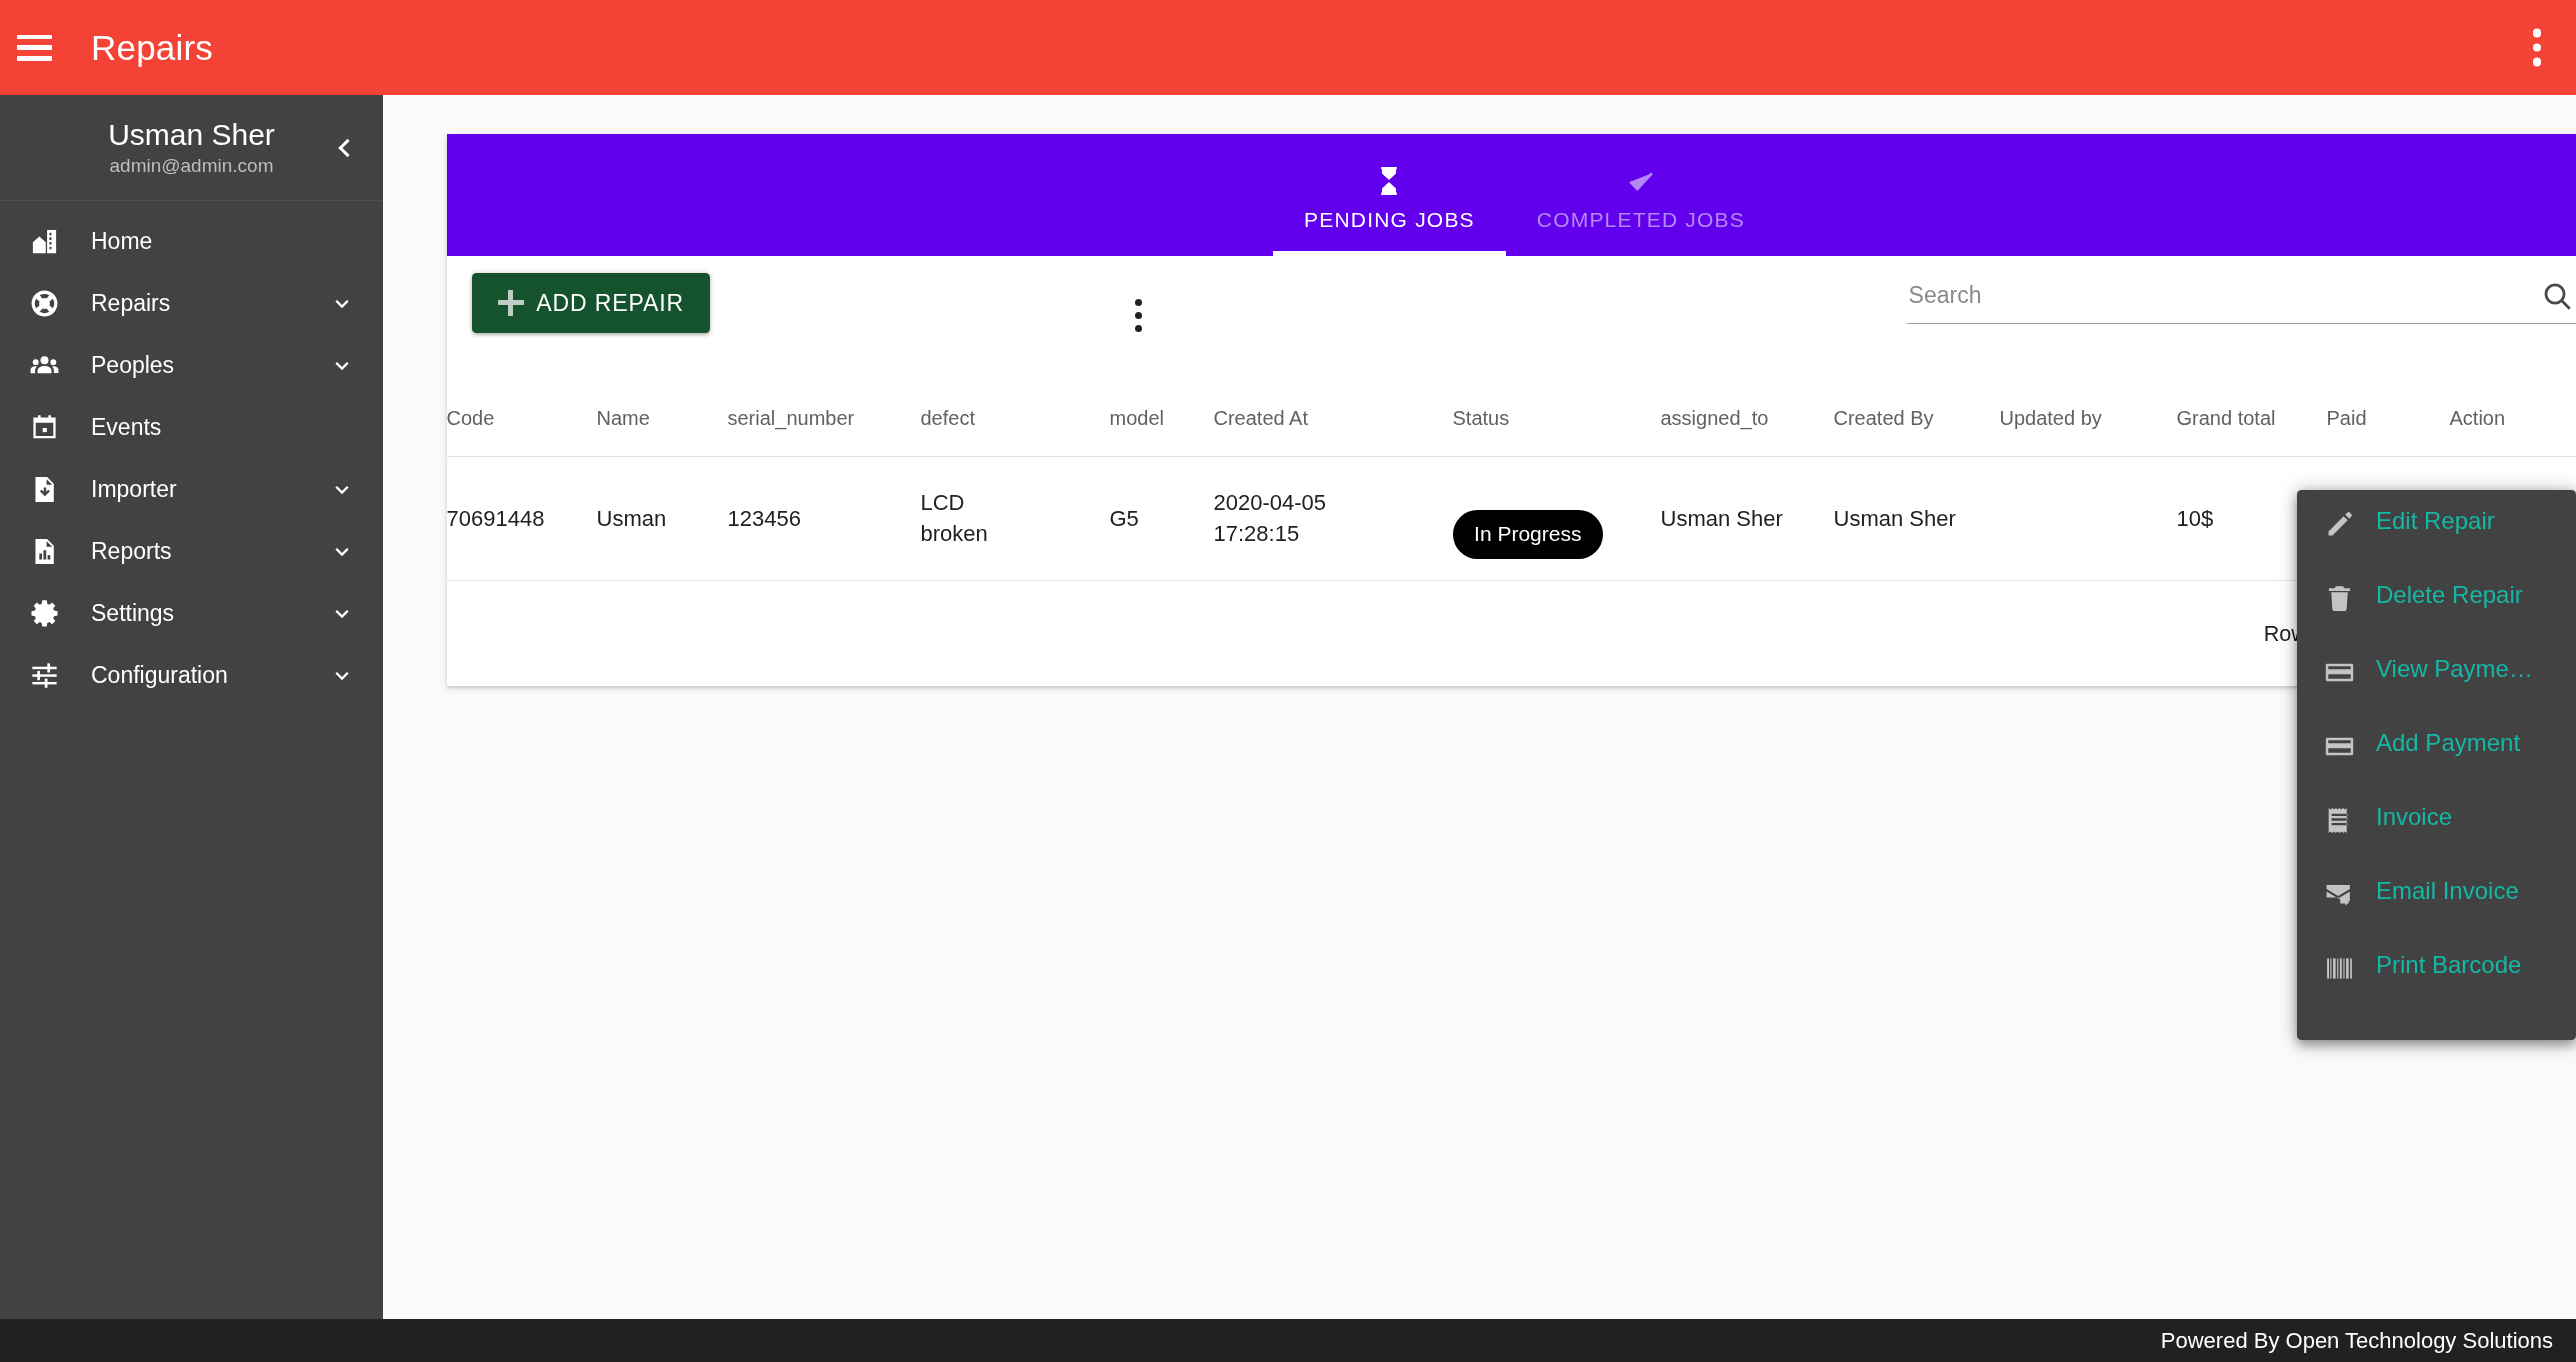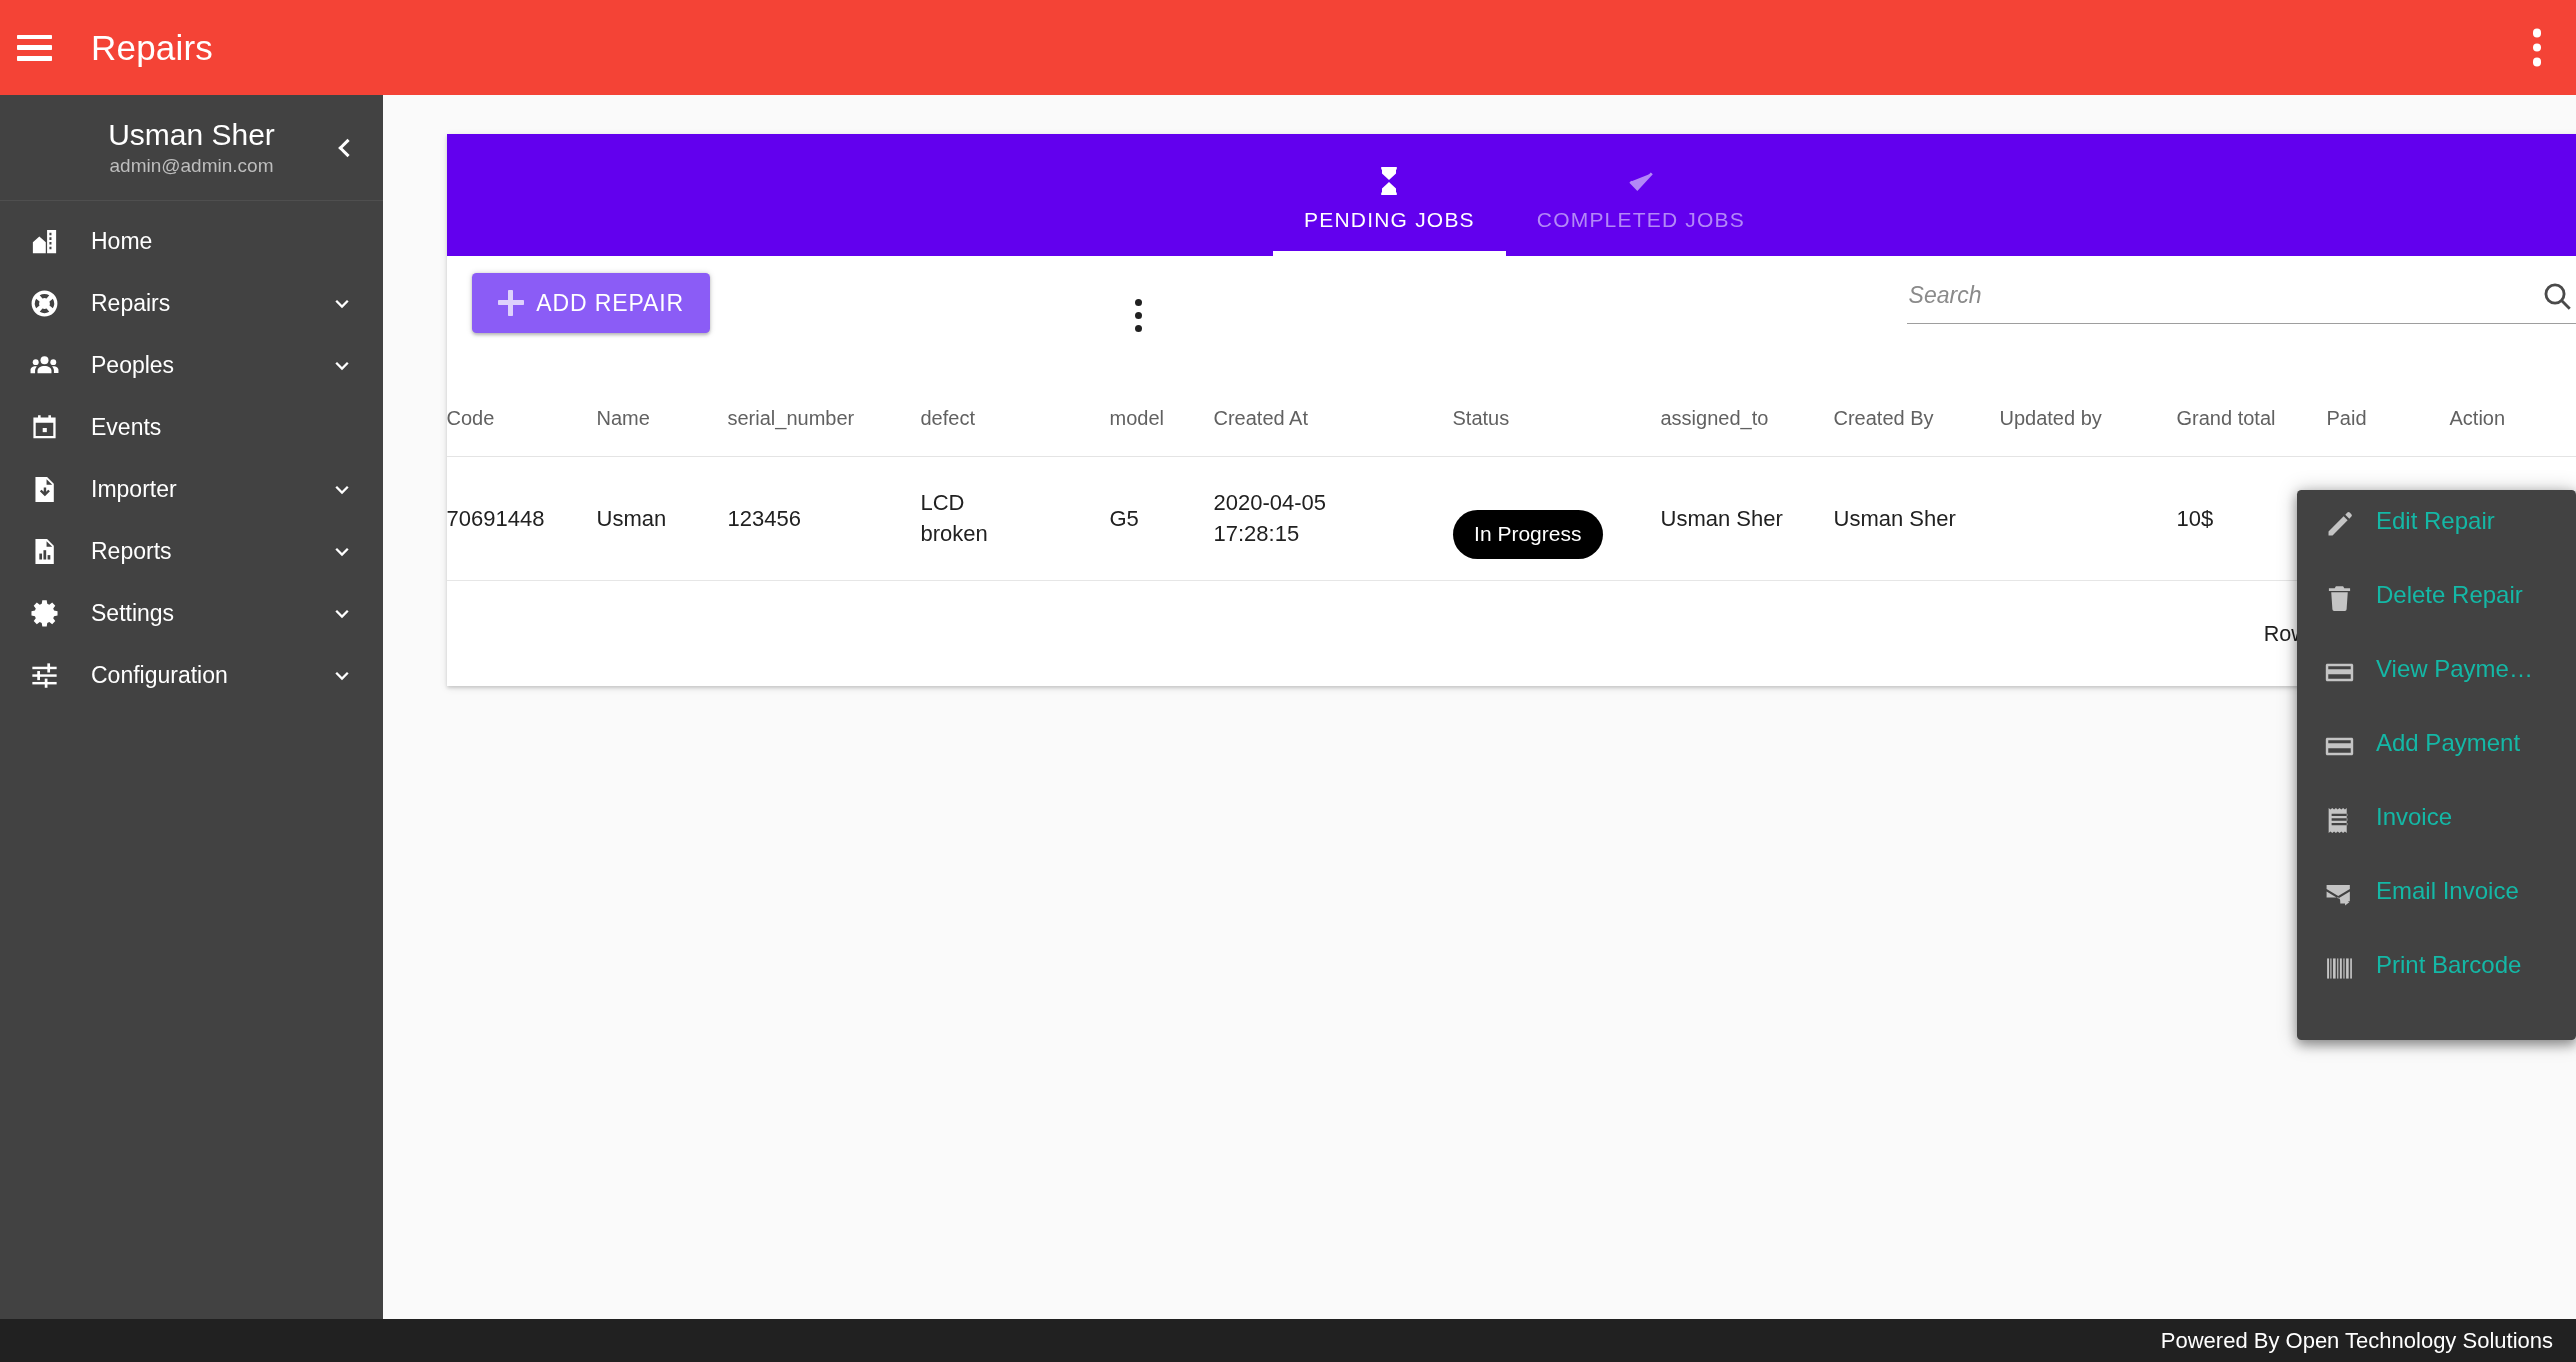--- a/index.html
+++ b/index.html
@@ -99,21 +99,21 @@
   .tab.inactive .tab-label { color: #b388f7; }
   .tab.inactive .tab-icon svg { fill: #b388f7; stroke: #b388f7; }
   .tab-underline {
     position: absolute; bottom: 0; left: 0; width: 100%; height: 5.4px; background: #ffffff;
   }
 
   
   .toolbar { position: relative; height: 105px; }
   .add-btn {
     position: absolute; left: 25.4px; top: 17px; height: 60px; padding: 0 26px;
-    background: #8b5cf6; color: #fff; border: none; border-radius: 4.6px;
+    background: #14532d; color: #fff; border: none; border-radius: 4.6px;
     font-size: 23px; letter-spacing: 0.9px; font-family: inherit;
     display: flex; align-items: center; gap: 12.3px; cursor: pointer;
     box-shadow: 0 1.5px 3.1px rgba(0,0,0,.22), 0 0.8px 6.2px rgba(0,0,0,.14);
   }
   .plus-glyph {
     position: relative; width: 26px; height: 26px; display: inline-block; opacity: .72;
   }
   .plus-glyph::before, .plus-glyph::after {
     content: ""; position: absolute; background: #ffffff; border-radius: 0.8px;
   }
@@ -128,21 +128,20 @@
   .toolbar-kebab i { width: 7.7px; height: 7.7px; border-radius: 50%; background: #212121; }
 
   .search-wrap {
     position: absolute; right: 25.4px; top: 21.6px; width: 670px;
   }
   .search-input {
     width: 100%; border: none; outline: none; background: transparent;
     font-family: inherit; font-size: 23px; color: #212121;
     padding: 4.6px 46px 14px 1.5px;
     border-bottom: 1.5px solid #9e9e9e;
-    font-style: italic;
   }
   .search-input::placeholder { color: #8a8a8a; }
   .search-icon {
     position: absolute; right: 3.1px; top: 1.5px; width: 34px; height: 34px; cursor: pointer;
   }
   .search-icon svg { width: 34px; height: 34px; fill: none; stroke: #4a4a4a; stroke-width: 2; }
 
   
   .table-scroll { position: relative; overflow: hidden; }
   table.data { width: 100%; border-collapse: collapse; table-layout: fixed; }

